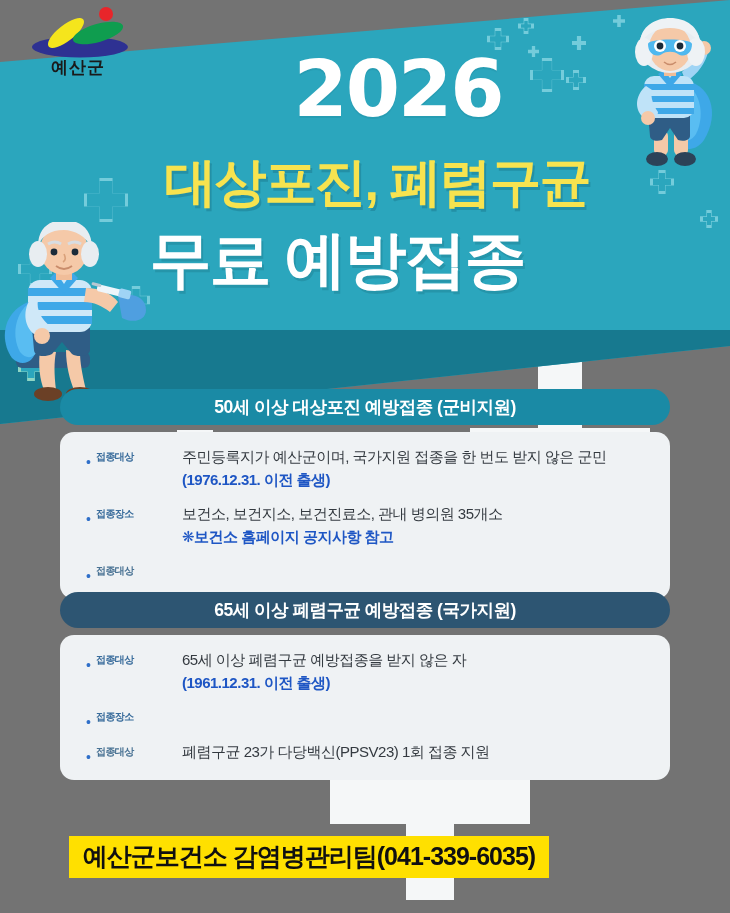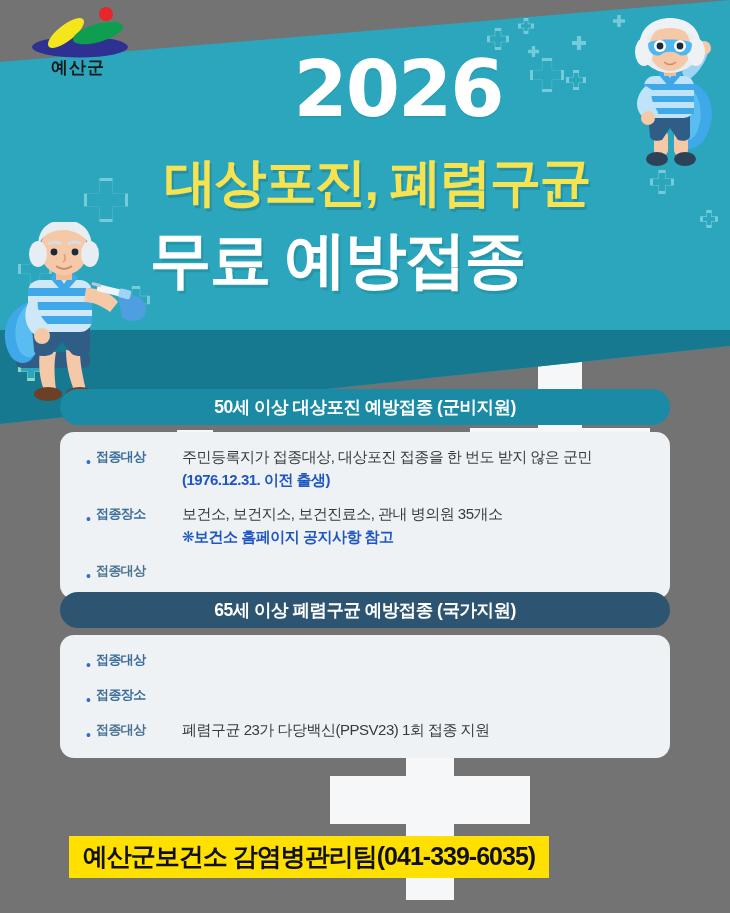--- a/index.html
+++ b/index.html
@@ -124,21 +124,21 @@
     padding: 14px 18px 14px 26px;
   }
   .row { display: flex; align-items: flex-start; margin-bottom: 12px; }
   .row:last-child { margin-bottom: 2px; }
   .bullet {
     flex: 0 0 auto; width: 10px; margin-top: 9px;
     color: #2f6fc9; font-size: 14px; line-height: 1;
   }
   .rlabel {
     flex: 0 0 auto; width: 78px;
-    font-size: 13px; font-weight: bold; color: #3a6d9c;
+    font-size: 10px; font-weight: bold; color: #3a6d9c;
     letter-spacing: -.6px;
     line-height: 22px;
   }
   .rlabel.muted { color: #4a7394; }
   .rvals { flex: 1 1 auto; padding-left: 8px; }
   .rval {
     font-size: 15px; color: #343a40; line-height: 22px;
     letter-spacing: -.5px; font-weight: 500;
   }
   .rnote {
@@ -353,21 +353,21 @@
     <div class="h-line2">무료 예방접종</div>
   </div>
 
   <div class="section" id="section1">
     <div class="sec-header teal">50세 이상 대상포진 예방접종 (군비지원)</div>
     <div class="sec-body">
       <div class="row">
         <div class="bullet">•</div>
         <div class="rlabel">접종대상</div>
         <div class="rvals">
-          <div class="rval">주민등록지가 접종대상, 대상포진 접종을 한 번도  받지 않은 군민</div>
+          <div class="rval">주민등록지가 예산군이며, 국가지원 접종을 한 번도  받지 않은 군민</div>
           <div class="rnote">(1976.12.31. 이전 출생)</div>
         </div>
       </div>
       <div class="row">
         <div class="bullet">•</div>
         <div class="rlabel">접종장소</div>
         <div class="rvals">
           <div class="rval">보건소, 보건지소, 보건진료소, 관내 병의원 35개소</div>
           <div class="rnote">❋보건소 홈페이지 공지사항 참고</div>
         </div>
@@ -378,20 +378,24 @@
       </div>
     </div>
   </div>
 
   <div class="section" id="section2">
     <div class="sec-header navy">65세 이상 폐렴구균 예방접종 (국가지원)</div>
     <div class="sec-body">
       <div class="row">
         <div class="bullet">•</div>
         <div class="rlabel">접종대상</div>
+        <div class="rvals">
+          <div class="rval">65세 이상 폐렴구균 예방접종을 받지 않은 자</div>
+          <div class="rnote">(1961.12.31. 이전 출생)</div>
+        </div>
       </div>
       <div class="row">
         <div class="bullet">•</div>
         <div class="rlabel">접종장소</div>
       </div>
       <div class="row">
         <div class="bullet">•</div>
         <div class="rlabel muted">접종대상</div>
         <div class="rvals">
           <div class="rval">폐렴구균 23가 다당백신(PPSV23) 1회 접종 지원</div>

